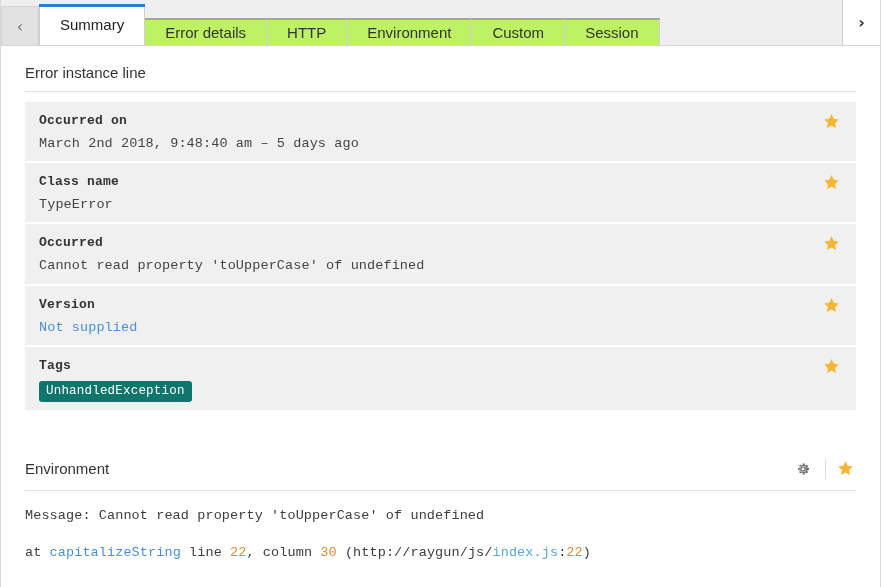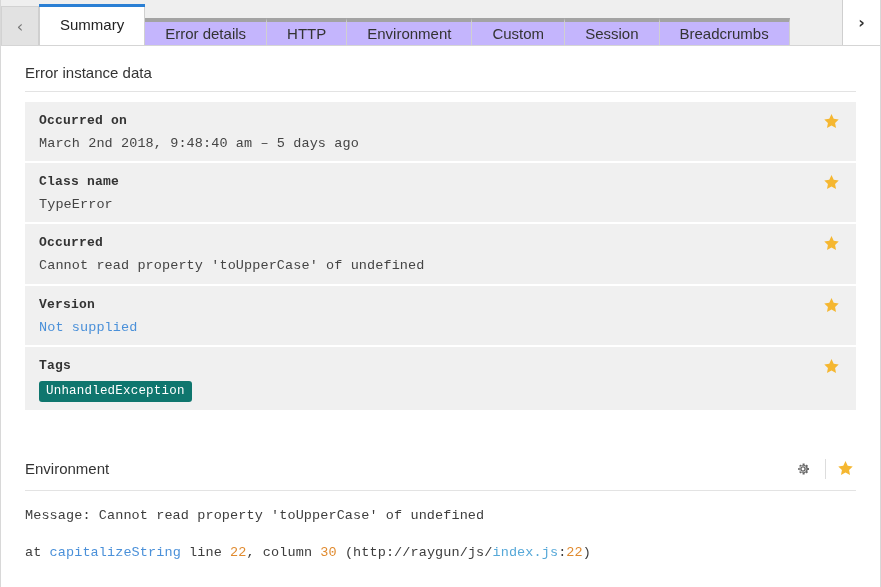--- a/index.html
+++ b/index.html
@@ -70,23 +70,23 @@
   }
 
   .tab {
     position: relative;
     display: flex;
     align-items: center;
     justify-content: center;
     padding: 0 20px;
     font-size: 15px;
     color: #333333;
-    background: #c4b5fd;
+    background: #bef264;
     border-right: 1px solid #d0d0d0;
-    border-top: 4px solid #a3a3a3;
+    border-top: 2px solid #a3a3a3;
     margin-top: 18px;
     cursor: pointer;
     white-space: nowrap;
     user-select: none;
   }
   .tab:first-child { border-left: 1px solid #d2d2d2; }
 
   .tab.active {
     background: #ffffff;
     margin-top: 4px;
@@ -260,34 +260,31 @@
         </div>
         <div class="tab">
           <span>Environment</span>
         </div>
         <div class="tab">
           <span>Custom</span>
         </div>
         <div class="tab">
           <span>Session</span>
         </div>
-        <div class="tab">
-          <span>Breadcrumbs</span>
-        </div>
       </div>
 
     <div class="tab-arrow right">
       <span>›</span>
     </div>
   </div>
 
   <div class="content">
 
     <div class="section-header">
-      <h2 class="section-title">Error instance data</h2>
+      <h2 class="section-title">Error instance line</h2>
     </div>
 
     <div class="datatable" id="datatable">
         <div class="datarow">
           <div class="row-label">Occurred on</div>
           <div class="row-value">March 2nd 2018, 9:48:40 am – 5 days ago</div>
           <div class="row-star">
             <svg class="star-svg" width="17" height="17" viewBox="0 0 20 20">
               <path fill="#f5b731" d="M10 1.2l2.6 5.5 5.9.8-4.3 4.2 1.1 6-5.3-2.9-5.3 2.9 1.1-6L1.5 7.5l5.9-.8z"></path>
             </svg>

